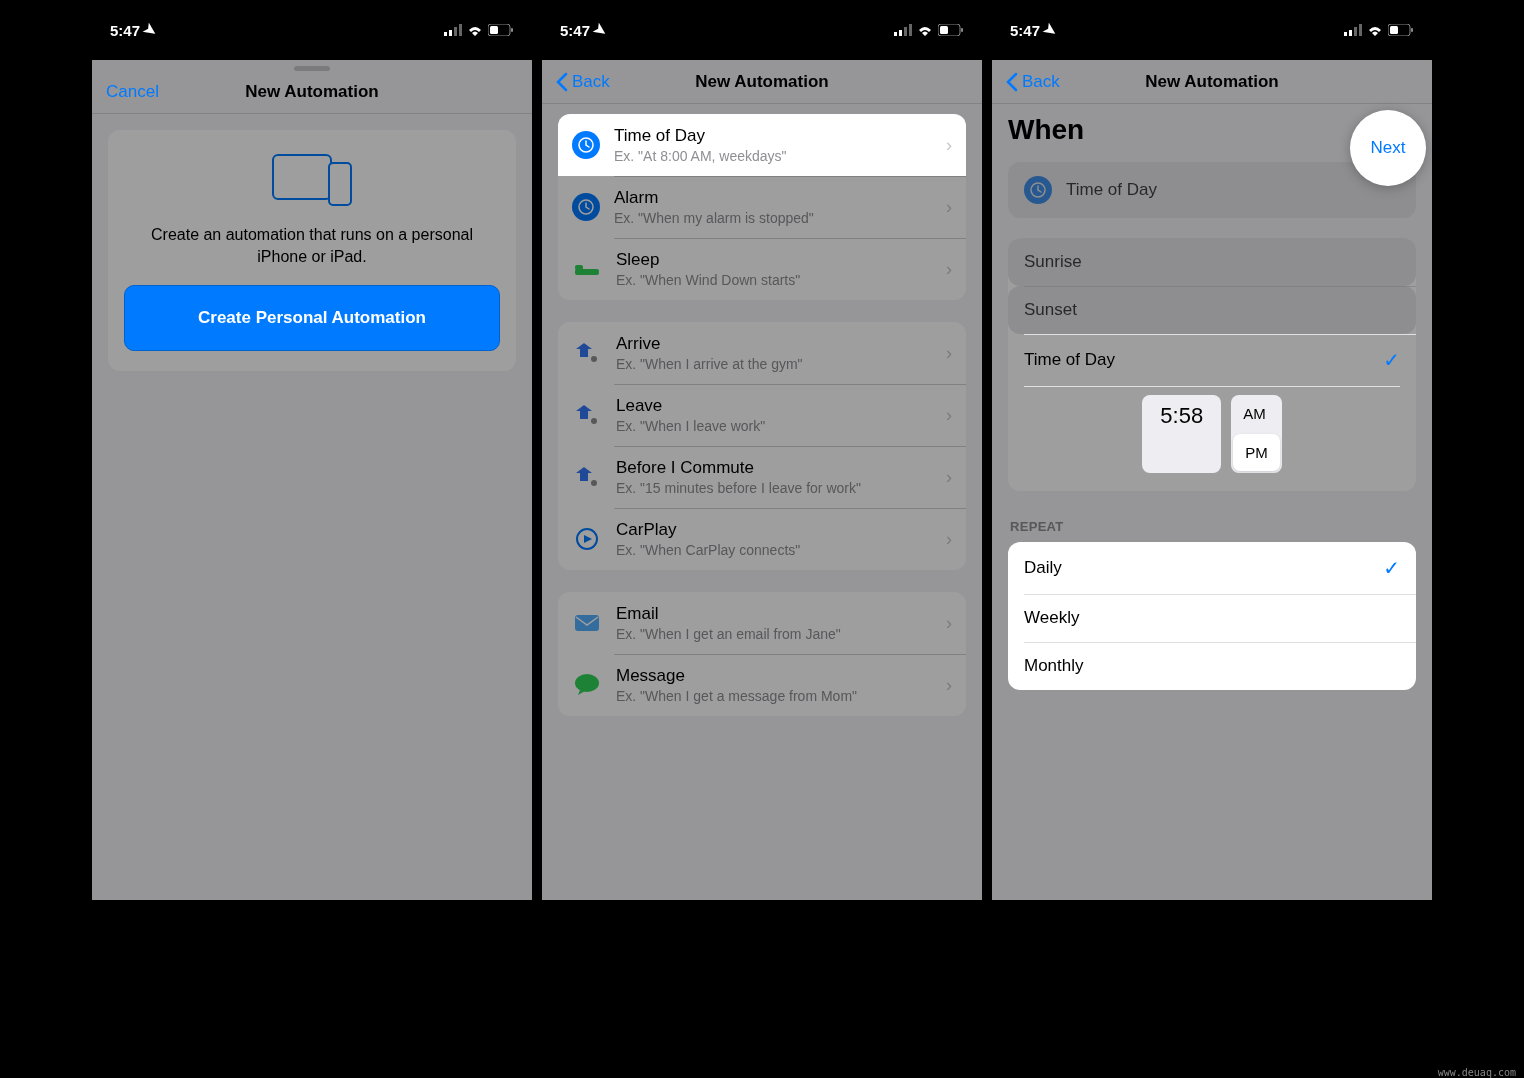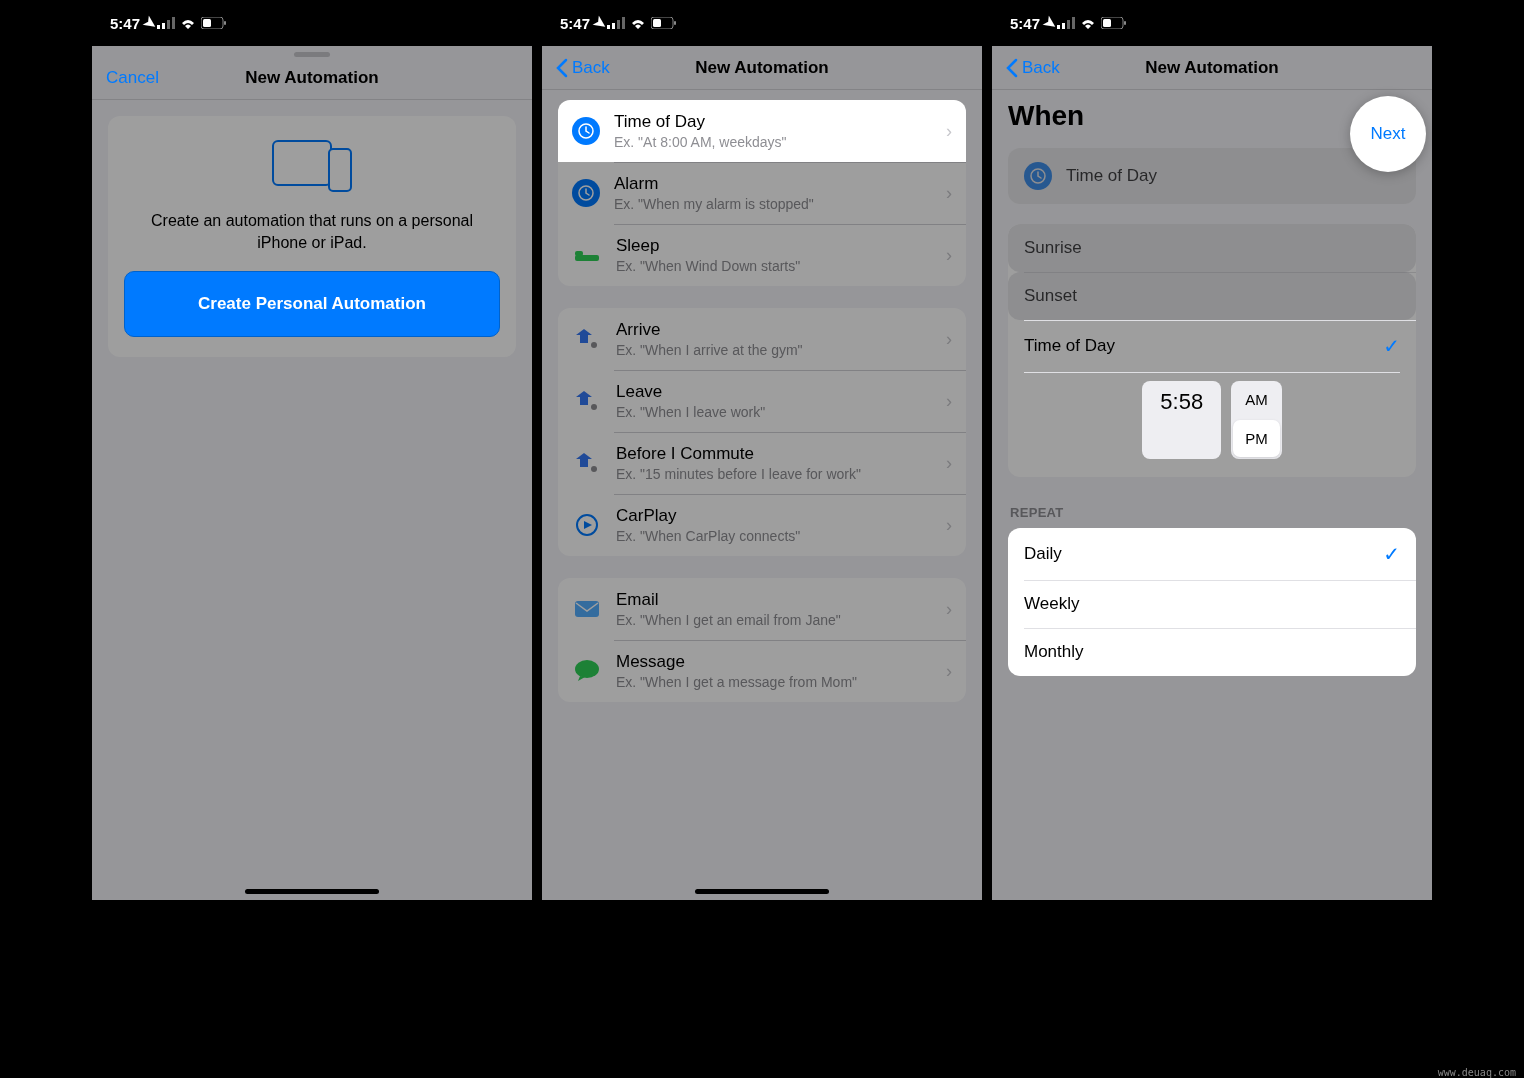--- a/index.html
+++ b/index.html
@@ -1,18 +1,18 @@
 <!DOCTYPE html>
 <html><head>
 <meta charset="utf-8">
 <style>
   * { box-sizing: border-box; margin: 0; padding: 0; font-family: -apple-system, BlinkMacSystemFont, "Helvetica Neue", sans-serif; }
   body { background: #000; display: flex; gap: 10px; padding: 0; justify-content: center; }
   .phone { width: 440px; height: 900px; background: #000; border-radius: 0; position: relative; overflow: hidden; }
-  .status-bar { height: 46px; display: flex; align-items: center; padding: 0 18px; color: #fff; font-size: 15px; font-weight: 600; }
+  .status-bar { height: 60px; display: flex; justify-content: space-between; align-items: center; padding: 0 18px; color: #fff; font-size: 15px; font-weight: 600; }
   .status-left { display: flex; align-items: center; gap: 4px; }
   .status-right { display: flex; align-items: center; gap: 5px; }
   .screen { background: #f2f2f7; height: calc(100% - 46px); position: relative; overflow: hidden; }
   .sheet-handle { height: 10px; display:flex; justify-content:center; align-items:center; }
   .sheet-handle-bar { width: 36px; height: 5px; background: #c7c7cc; border-radius: 3px; margin-top:6px;}
   .nav-bar { height: 44px; display: flex; align-items: center; justify-content: space-between; padding: 0 14px; position: relative; border-bottom: 0.5px solid rgba(0,0,0,0.12); }
   .nav-title { position: absolute; left: 0; right: 0; text-align: center; font-size: 17px; font-weight: 600; color: #000; pointer-events: none; }
   .nav-btn { color: #007aff; font-size: 17px; background: none; border: none; display: flex; align-items: center; gap: 4px; z-index: 2; }
   .content { padding: 16px; overflow-y: auto; height: calc(100% - 54px); }
   
@@ -38,21 +38,21 @@
   .row-main { flex: 1; text-align: left; }
   .row-title { font-size: 17px; color: #000; }
   .row-sub { font-size: 14px; color: #8e8e93; margin-top:2px; }
   .chevron { color: #c7c7cc; font-size: 18px; }
   
   .section-header { font-size: 13px; font-weight: 600; color: #8e8e93; text-transform: uppercase; padding: 6px 16px 8px; letter-spacing: 0.3px; }
   .h2 { font-size: 28px; font-weight: 700; padding: 10px 16px 16px; }
   .list-row { display:flex; align-items:center; padding: 14px 16px; font-size:17px; position:relative; }
   .list-row + .list-row::before { content:""; position:absolute; top:0; left:16px; right:0; height:0.5px; background:#e0e0e4; }
   .check { color:#007aff; font-size:20px; margin-left:auto; }
-  .time-picker { display:flex; justify-content:center; gap:10px; padding: 8px 16px 18px; text-align: center; }
+  .time-picker { display:flex; justify-content:center; gap:10px; padding: 8px 16px 18px; }
   .time-box { background:#eeeef2; padding:8px 18px; border-radius:8px; font-size:22px; font-weight:500; }
   .ampm-box { background:#eeeef2; border-radius:8px; display:flex; overflow:hidden; font-size:15px; font-weight:500;flex-direction:column; }
   .ampm-seg { padding:10px 12px; color:#000; }
   .ampm-seg.active { background:#fff; border-radius:7px; margin:2px; box-shadow:0 1px 3px rgba(0,0,0,0.15); }
   .next-circle { position:absolute; top:50px; right:6px; width:76px; height:76px; border-radius:50%; background:#fff; display:flex; align-items:center; justify-content:center; color:#007aff; font-size:17px; font-weight:500; z-index:20; box-shadow:0 2px 12px rgba(0,0,0,0.25); }
   .pill-row { background:#fff; border-radius:12px; display:flex; align-items:center; gap:14px; padding:14px 16px; margin: 0 0 20px; }
   .clock-icon { width:28px; height:28px; border-radius:50%; background:#007aff; display:flex; align-items:center; justify-content:center; }
   .watermark { position:fixed; bottom:0; right:8px; color:#888; font-size:10px; font-family:monospace; z-index:99; }
   .s3-group { background:#fff; border-radius:12px; overflow:hidden; margin-bottom:22px; }
   .s3-content { padding: 0 16px; height: calc(100% - 54px); overflow-y:auto; position:relative; }

